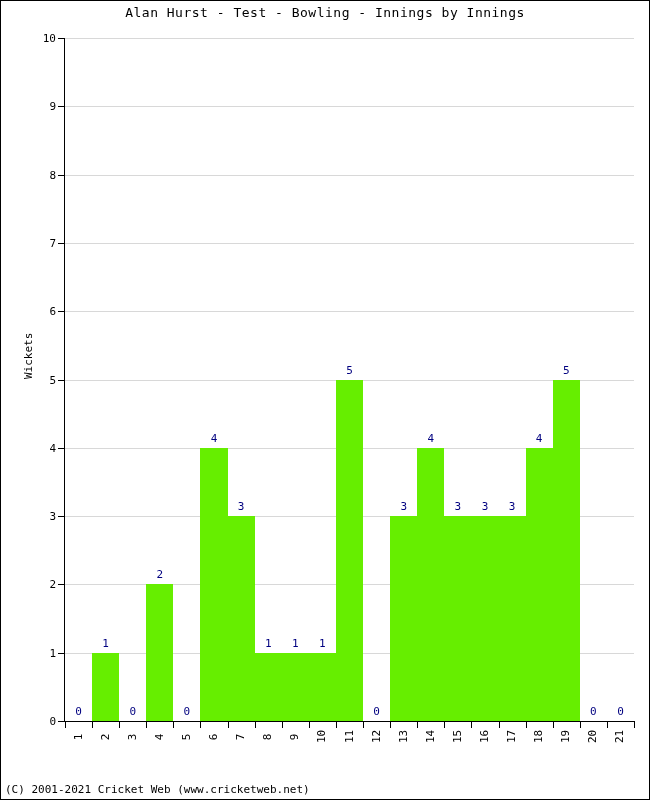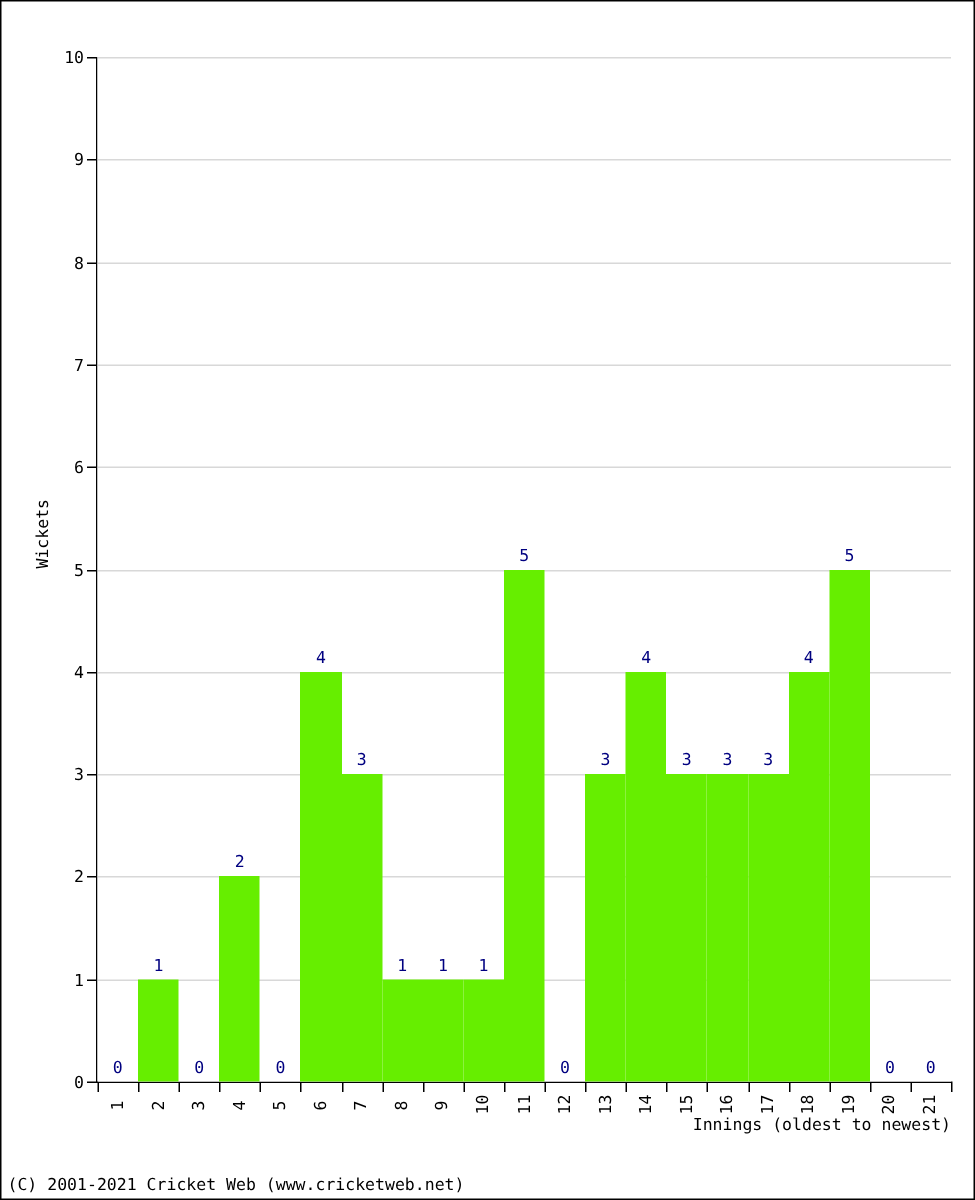--- a/index.html
+++ b/index.html
@@ -141,20 +141,21 @@
     color: #000000;
     line-height: 11px;
     white-space: nowrap;
   }
 </style>
 </head>
 <body>
 
 <div id="chart-root">
 
+  <div id="chart-title">Alan Hurst - Test - Bowling - Innings by Innings</div>
 
   <div id="y-axis-ticks">
       <div class="ytick-mark" style="top: 720px;"></div>
       <div class="ytick-label" style="top: 715px; left: 0px; width: 55px;">0</div>
       <div class="ytick-mark" style="top: 651.7px;"></div>
       <div class="ytick-label" style="top: 646.7px; left: 0px; width: 55px;">1</div>
       <div class="ytick-mark" style="top: 583.4px;"></div>
       <div class="ytick-label" style="top: 578.4px; left: 0px; width: 55px;">2</div>
       <div class="ytick-mark" style="top: 515.1px;"></div>
       <div class="ytick-label" style="top: 510.1px; left: 0px; width: 55px;">3</div>
@@ -265,17 +266,16 @@
       <div class="bar-value" style="left: 433.524px; width: 27.0952px; top: 463.1px;">3</div>
       <div class="bar" style="left: 460.619px; width: 27.0952px; height: 273.2px;"></div>
       <div class="bar-value" style="left: 460.619px; width: 27.0952px; top: 394.8px;">4</div>
       <div class="bar" style="left: 487.714px; width: 27.0952px; height: 341.5px;"></div>
       <div class="bar-value" style="left: 487.714px; width: 27.0952px; top: 326.5px;">5</div>
       <div class="bar-value" style="left: 514.81px; width: 27.0952px; top: 668px;">0</div>
       <div class="bar-value" style="left: 541.905px; width: 27.0952px; top: 668px;">0</div>
     </div>
 
   <div id="ylabel">Wickets</div>
-  <div id="xlabel">Innings (oldest to newest)</div>
 
   <div id="footer-text">(C) 2001-2021 Cricket Web (www.cricketweb.net)</div>
 
 </div>
 
 </body></html>

